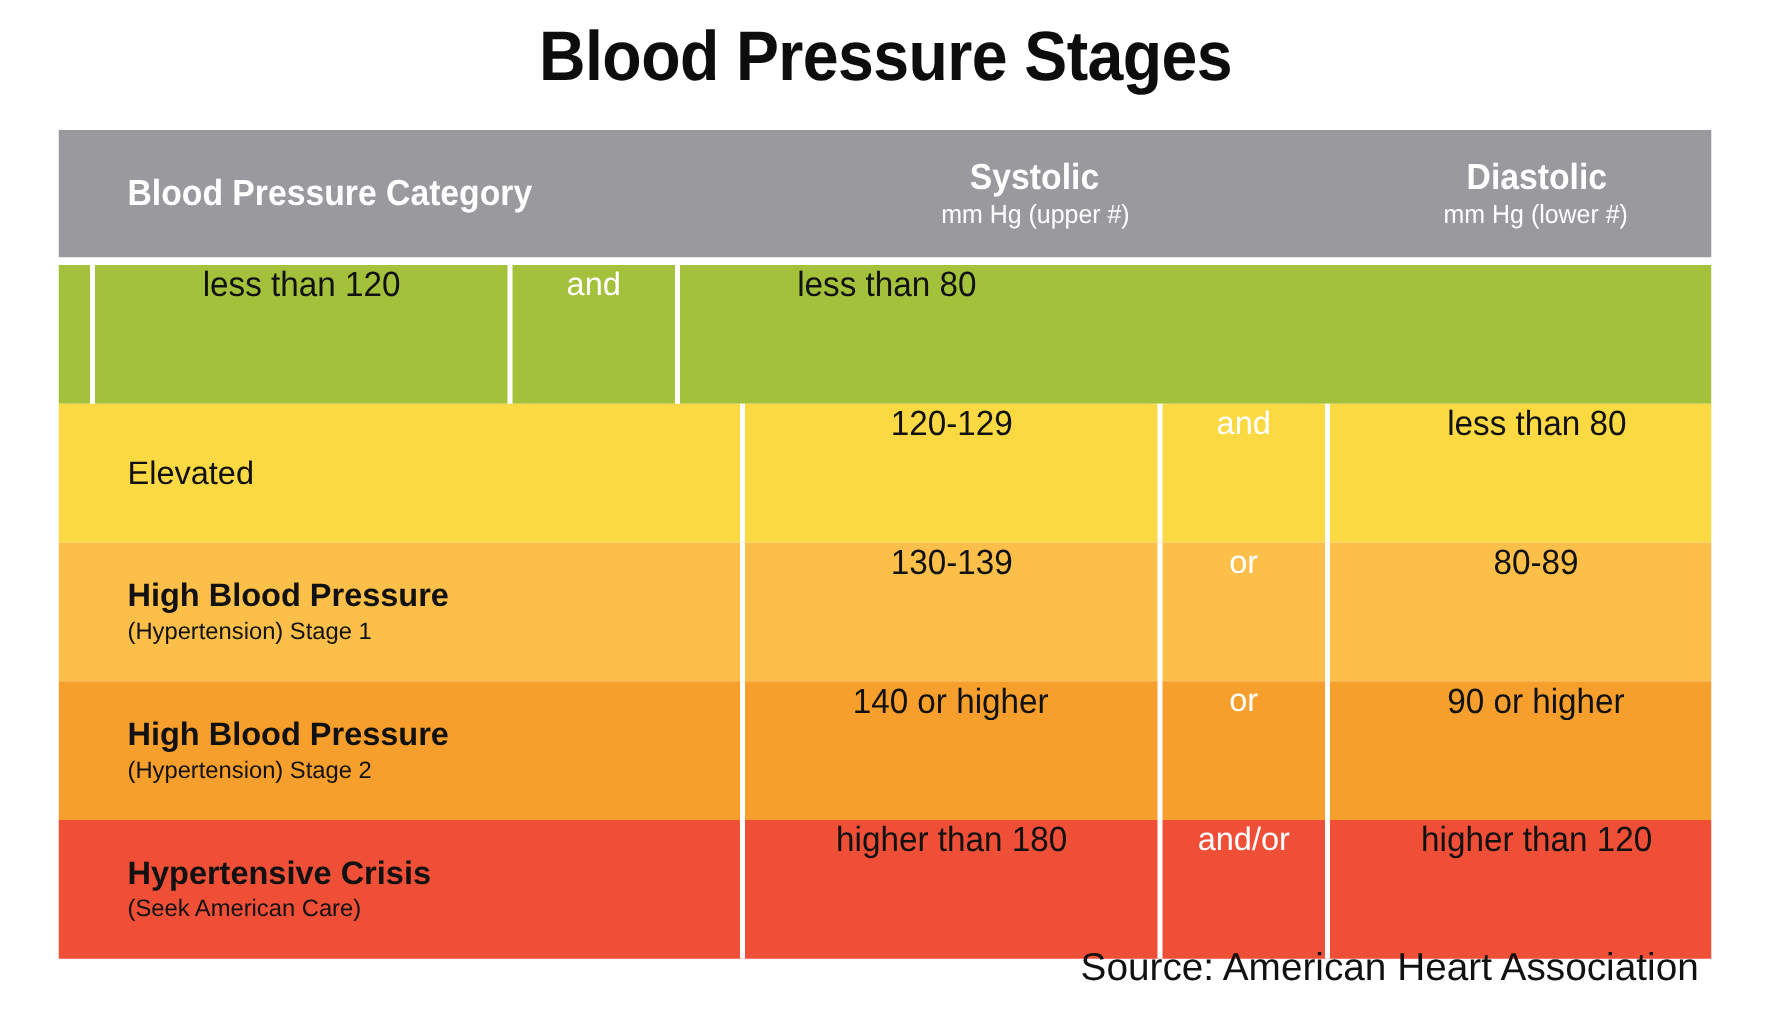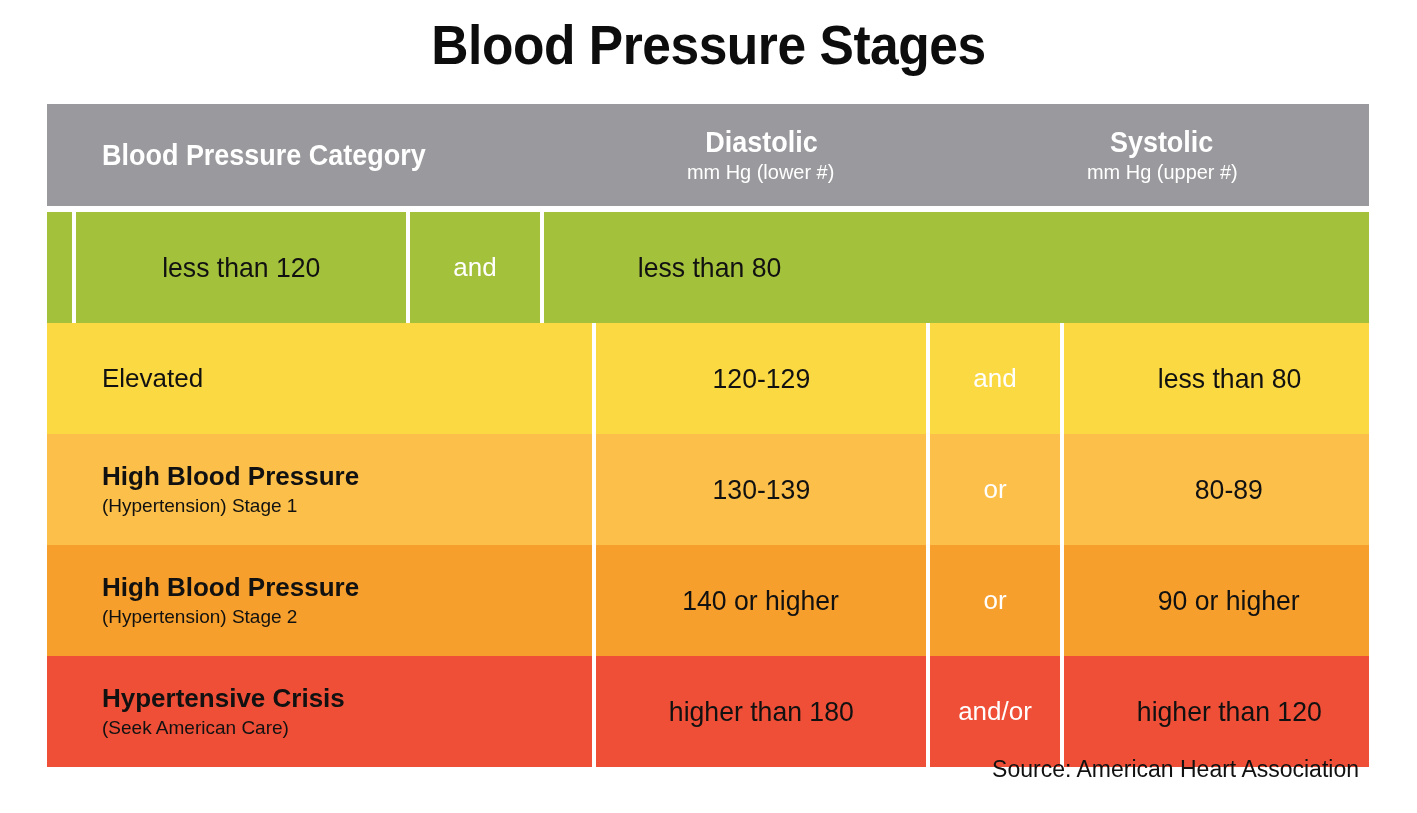--- a/index.html
+++ b/index.html
@@ -115,21 +115,21 @@
     background: #ffffff;
     width: 1322px;
   }
 
   
   .data-row {
     height: 111px;
   }
   .data-row .cell {
     display: flex;
-    align-items: center;
+    align-items: flex-start;
   }
   .data-row .col-category {
     padding-left: 28px;
     flex-direction: column;
     align-items: flex-start;
     justify-content: center;
   }
   .data-row .col-systolic,
   .data-row .col-diastolic,
   .data-row .col-conn {
@@ -182,47 +182,47 @@
     bottom: 0;
     width: 4px;
     background: #ffffff;
   }
 
   
   .source {
     position: absolute;
     right: 58px;
     top: 756px;
-    font-size: 23px;
+    font-size: 31px;
     color: #111111;
     font-family: "Liberation Sans", sans-serif;
     white-space: nowrap;
   }
 </style>
 </head>
 <body>
 
 <div class="page">
 
   <div class="title">Blood Pressure Stages</div>
 
   <div class="table">
 
     <div class="row header-row">
       <div class="cell col-category">
         <div class="hdr-main">Blood Pressure Category</div>
+      </div>
+      <div class="cell hdr-center hdr-sys-group">
+        <div class="hdr-main">Systolic</div>
+        <div class="hdr-sub">mm Hg (upper #)</div>
       </div>
       <div class="cell hdr-center hdr-dia-group">
         <div class="hdr-main">Diastolic</div>
         <div class="hdr-sub">mm Hg (lower #)</div>
       </div>
-      <div class="cell hdr-center hdr-sys-group">
-        <div class="hdr-main">Systolic</div>
-        <div class="hdr-sub">mm Hg (upper #)</div>
-      </div>
     </div>
 
     <div class="header-gap"></div>
 
     <div id="rows-container">
         <div class="row data-row" style="background: rgb(164, 193, 60);">
           <div class="cell col-systolic cell-divider-left">
             <span class="value-text">less than 120</span>
           </div>
           <div class="cell col-conn cell-divider-left">

